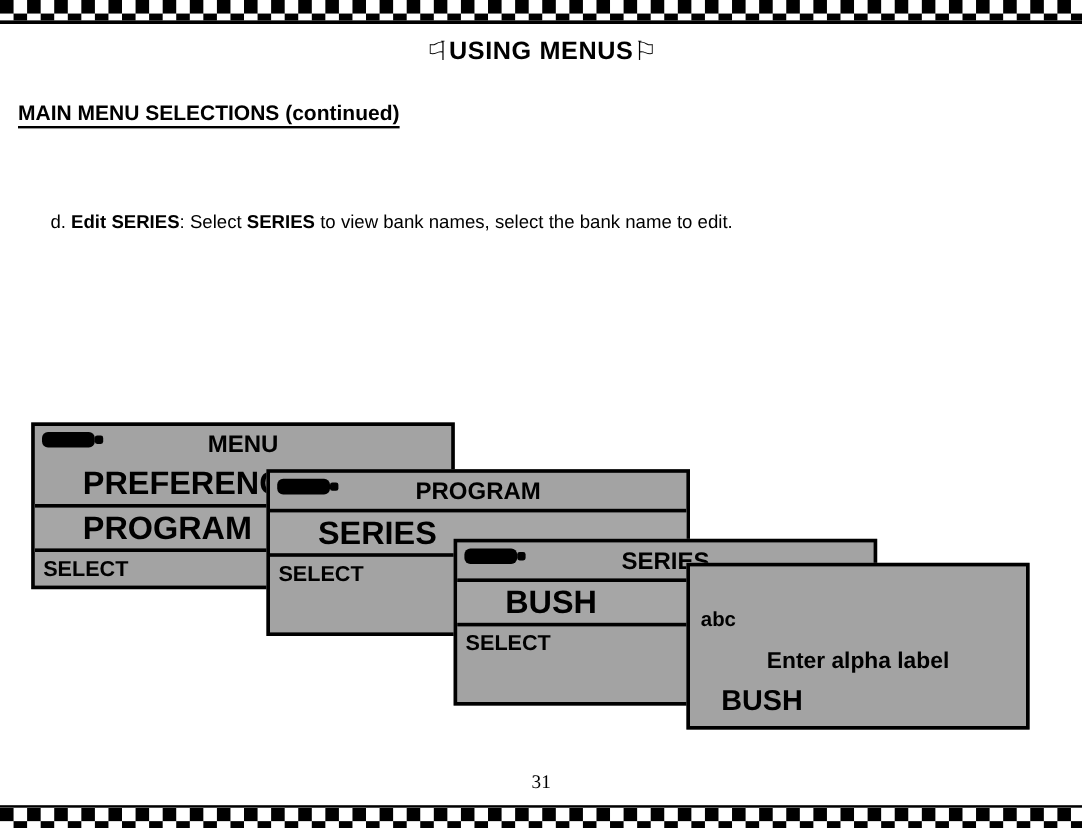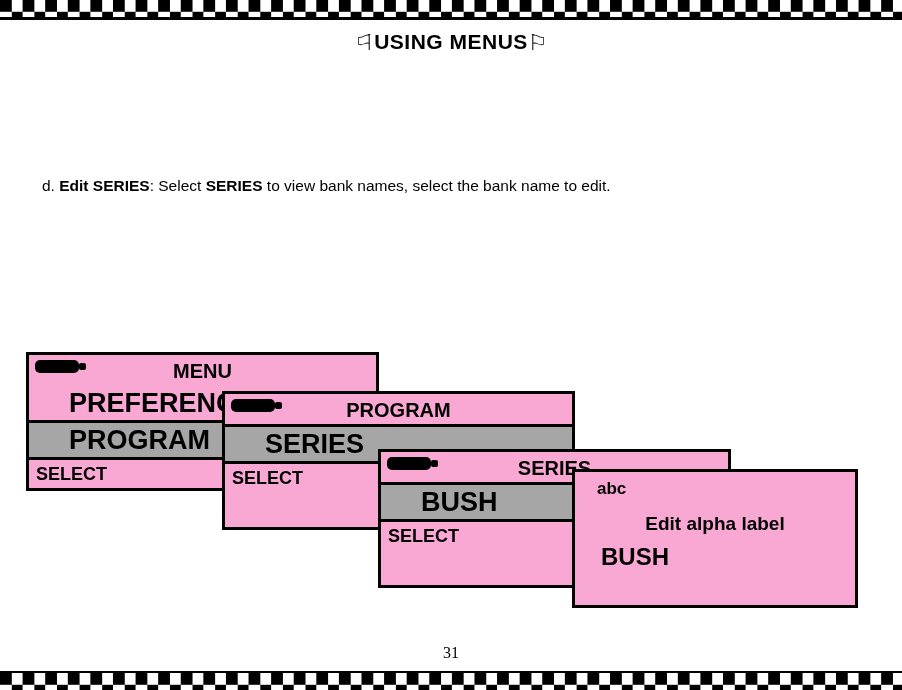--- a/index.html
+++ b/index.html
@@ -26,21 +26,21 @@
   .flag.mirrored { transform:scaleX(-1); }
 
   .section-heading { position:absolute; top:84px; left:15px; font-size:17.5px; font-weight:bold; }
   .section-heading span { border-bottom:2.5px solid #000; padding-bottom:1px; }
 
   .paragraph { position:absolute; top:133px; left:42px; font-size:15.5px;margin-top:44px; }
   .paragraph b { font-weight:bold; }
 
   
   .lcd {
-    position:absolute; background:#f9a8d4; border:3px solid #000;
+    position:absolute; background:#a3a3a3; border:3px solid #000;
     width:353px; height:139px; font-weight:bold;
   }
   .lcd-1 { left:26px;  top:352px; z-index:1; }
   .lcd-2 { left:222px; top:391px; z-index:2; }
   .lcd-3 { left:378px; top:449px; z-index:3; }
   .lcd-4 { left:572px; top:469px; z-index:4; width:286px; }
 
   .lcd-header { position:relative; height:30px; text-align:center; font-size:20px; line-height:32px; }
   .battery {
     position:absolute; left:6px; top:5px; width:44px; height:13px;
@@ -52,21 +52,21 @@
   }
   .lcd-item { height:35px; line-height:36px; font-size:27px; padding-left:40px; }
   .lcd-item.highlighted {
     height:40px; line-height:34px;
     background:#a6a6a6;
     border-top:3px solid #000; border-bottom:3px solid #000;
   }
   .lcd-footer { height:28px; line-height:28px; font-size:18px; padding-left:7px; }
 
   
-  .entry-mode   { height:34px; line-height:34px; font-size:17px; padding-left:22px; }
+  .entry-mode   { height:34px; line-height:34px; font-size:17px; padding-left:9px;margin-top:28px; }
   .entry-prompt { height:36px; line-height:36px; font-size:19px; text-align:center; }
   .entry-value  { height:30px; line-height:30px; font-size:24px; padding-left:26px; }
   .entry-footer {
     position:absolute; left:0; right:0; bottom:0; height:22px;
     border-top:3px solid #000; font-size:18px; line-height:20px; padding-left:8px;
   }
 
   .page-number {
     position:absolute; top:644px; left:0; width:100%;
     text-align:center; font-family:"Liberation Serif", serif; font-size:16px;
@@ -76,20 +76,23 @@
 <body>
 
 <div class="page">
 
   <div class="checker checker-top"></div>
 
   <div class="doc-title">
     <span class="flag mirrored">⚐</span><span>USING MENUS</span><span class="flag">⚐</span>
   </div>
 
+  <div class="section-heading">
+    <span>MAIN MENU SELECTIONS (continued)</span>
+  </div>
 
   <div class="paragraph"><span>d. </span><b>Edit SERIES</b><span>: Select </span><b>SERIES</b><span> to view bank names, select the bank name to edit.</span></div>
 
   <div class="lcd lcd-1">
     <div class="lcd-header">
       <span class="battery"></span>
       <span>MENU</span>
     </div>
     <div class="lcd-item">PREFERENCE</div>
     <div class="lcd-item highlighted">PROGRAM</div>
@@ -109,21 +112,21 @@
     <div class="lcd-header">
       <span class="battery"></span>
       <span>SERIES</span>
     </div>
     <div class="lcd-item highlighted">BUSH</div>
     <div class="lcd-footer">SELECT</div>
   </div>
 
   <div class="lcd lcd-4">
     <div class="entry-mode">abc</div>
-    <div class="entry-prompt">Edit alpha label</div>
+    <div class="entry-prompt">Enter alpha label</div>
     <div class="entry-value">BUSH</div>
   </div>
 
   <div class="page-number">31</div>
 
   <div class="checker checker-bottom"></div>
 
 </div>
 
 </body></html>

